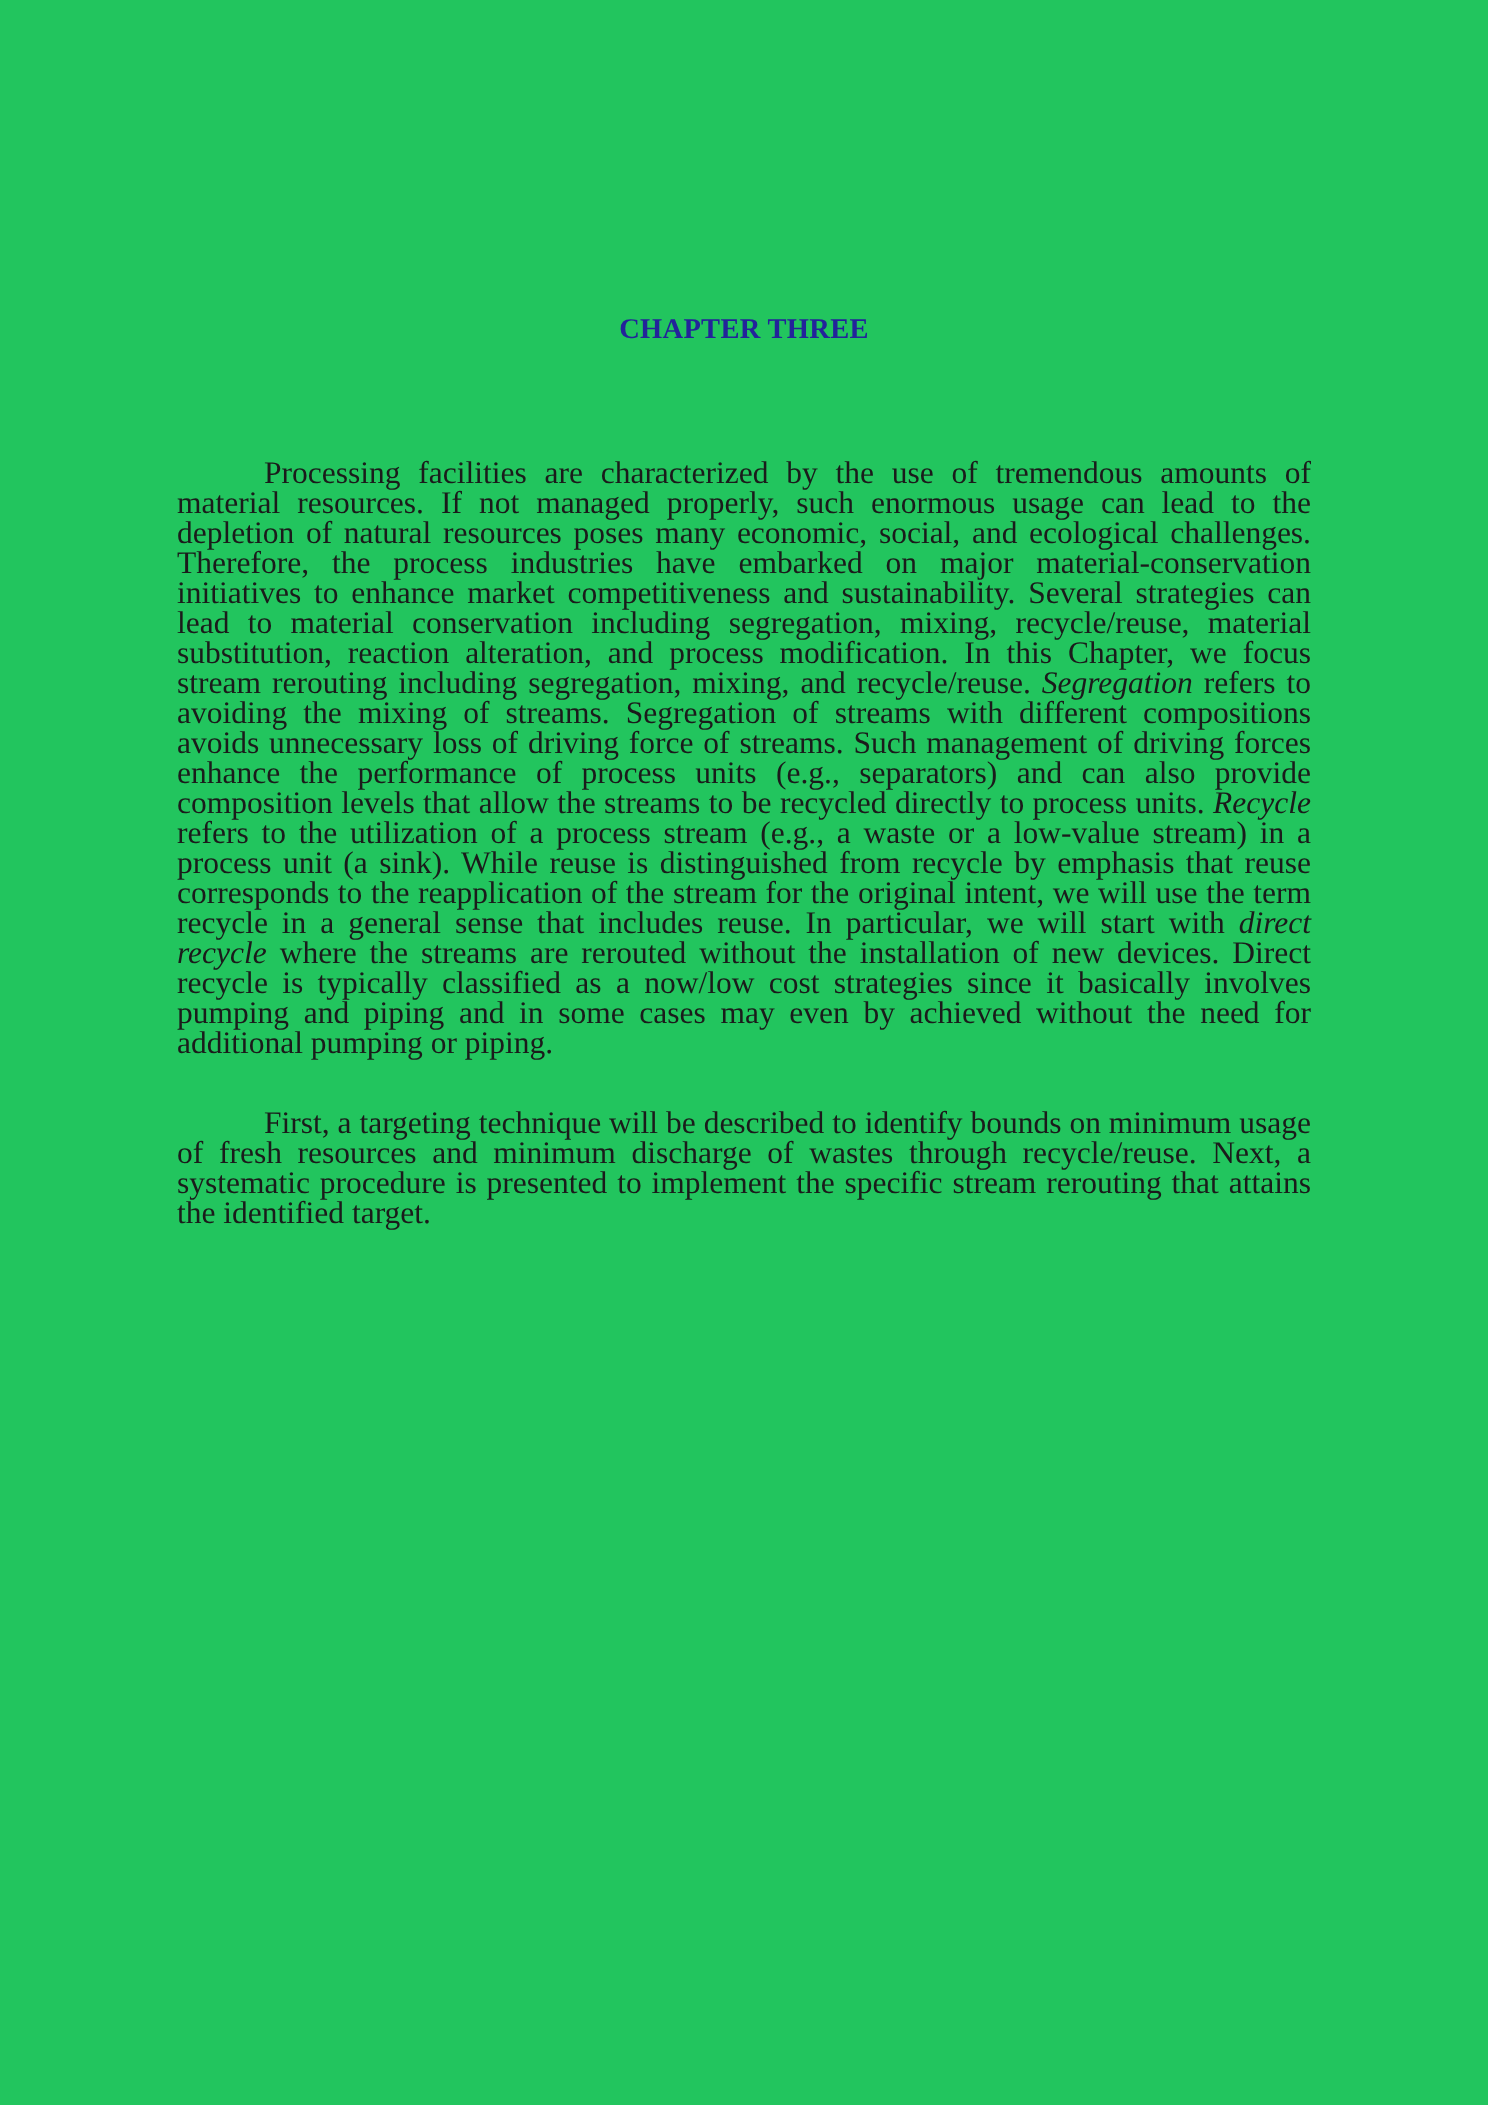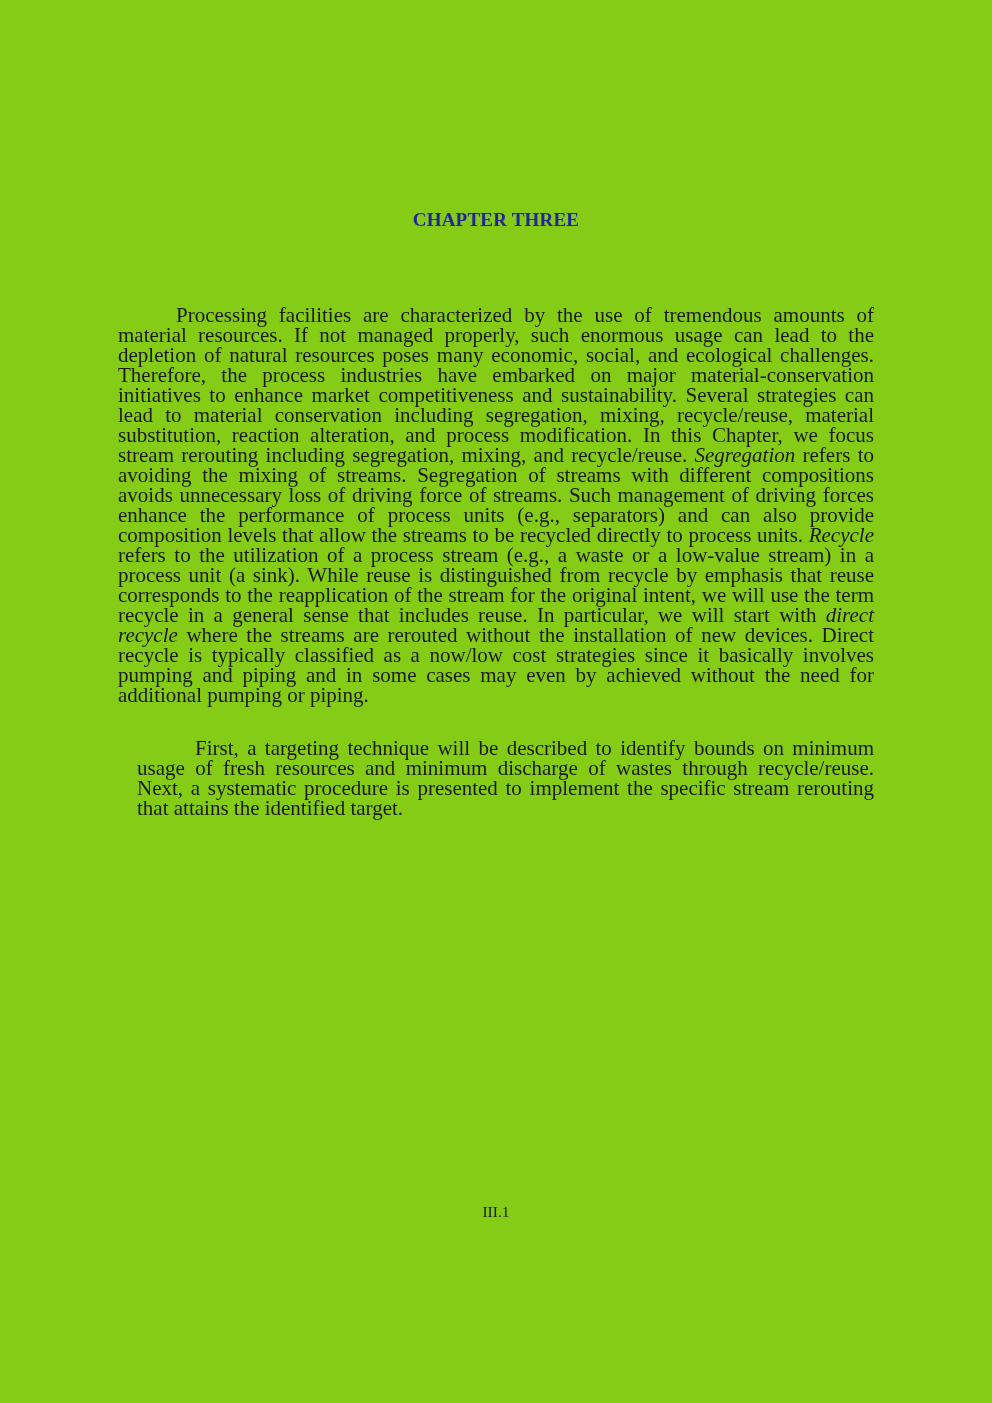--- a/index.html
+++ b/index.html
@@ -4,21 +4,21 @@
 <style>
   html, body {
     margin: 0;
     padding: 0;
     background: #ffffff;
   }
   .page {
     position: relative;
     width: 992px;
     height: 1403px;
-    background: #84cc16;
+    background: #22c55e;
     font-family: "Liberation Serif", "DejaVu Serif", serif;
     color: #1b1b1b;
     overflow: hidden;
   }
   .content {
     width: 756px;
     margin: 0 auto;
   }
   .heading-block {
     padding-top: 202px;
@@ -37,21 +37,20 @@
   }
   .para {
     margin: 0;
     font-size: 21px;
     line-height: 20px;
     text-align: justify;
     text-indent: 58px;
   }
   .para + .para {
     margin-top: 33px;
-    margin-left: 19px;
   }
   .para em {
     font-style: italic;
   }
   .page-number {
     position: absolute;
     top: 1202px;
     left: 0;
     width: 100%;
     text-align: center;
@@ -66,14 +65,13 @@
 <div class="page">
   <div class="content">
     <div class="heading-block">
       <div class="heading-line">CHAPTER THREE</div>
     </div>
     <div class="body-text" id="body-text">
         <p class="para"><span>Processing facilities are characterized by the use of tremendous amounts of material resources. If not managed properly, such enormous usage can lead to the depletion of natural resources poses many economic, social, and ecological challenges. Therefore, the process industries have embarked on major material-conservation initiatives to enhance market competitiveness and sustainability.  Several strategies can lead to material conservation including segregation, mixing, recycle/reuse, material substitution, reaction alteration, and process modification. In this Chapter, we focus stream rerouting including segregation, mixing, and recycle/reuse. </span><em>Segregation</em><span> refers to avoiding the mixing of streams. Segregation of streams with different compositions avoids unnecessary loss of driving force of streams.  Such management of driving forces enhance the performance of process units (e.g., separators) and can also provide composition levels that allow the streams to be recycled directly to process units. </span><em>Recycle</em><span> refers to the utilization of a process stream (e.g., a waste or a low-value stream) in a process unit (a sink). While reuse is distinguished from recycle by emphasis that reuse corresponds to the reapplication of the stream for the original intent, we will use the term recycle in a general sense that includes reuse.  In particular, we will start with </span><em>direct recycle</em><span> where the streams are rerouted without the installation of new devices. Direct recycle is typically classified as a now/low cost strategies since it basically involves pumping and piping and in some cases may even by achieved without the need for additional pumping or piping.</span></p>
         <p class="para"><span>First, a targeting technique will be described to identify bounds on minimum usage of fresh resources and minimum discharge of wastes through recycle/reuse. Next, a systematic procedure is presented to implement the specific stream rerouting that attains the identified target.</span></p>
       </div>
   </div>
-  <div class="page-number">III.1</div>
 </div>
 
 </body></html>

